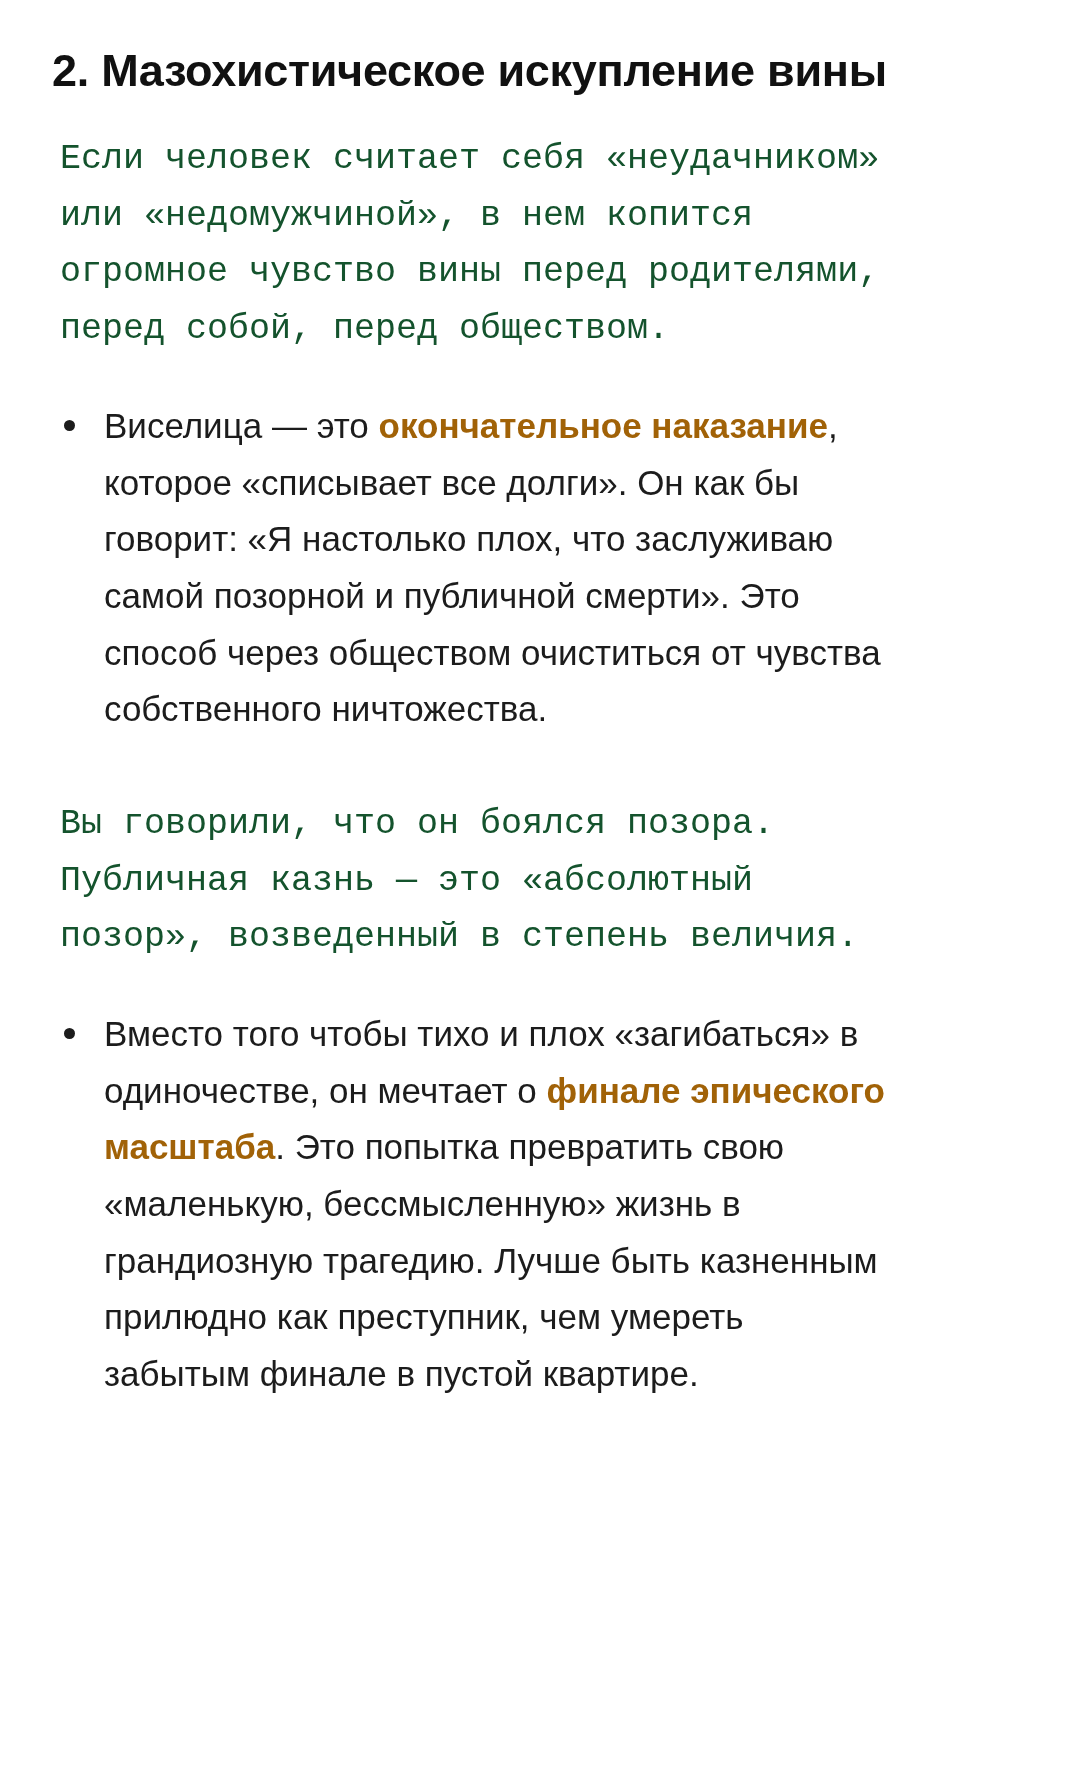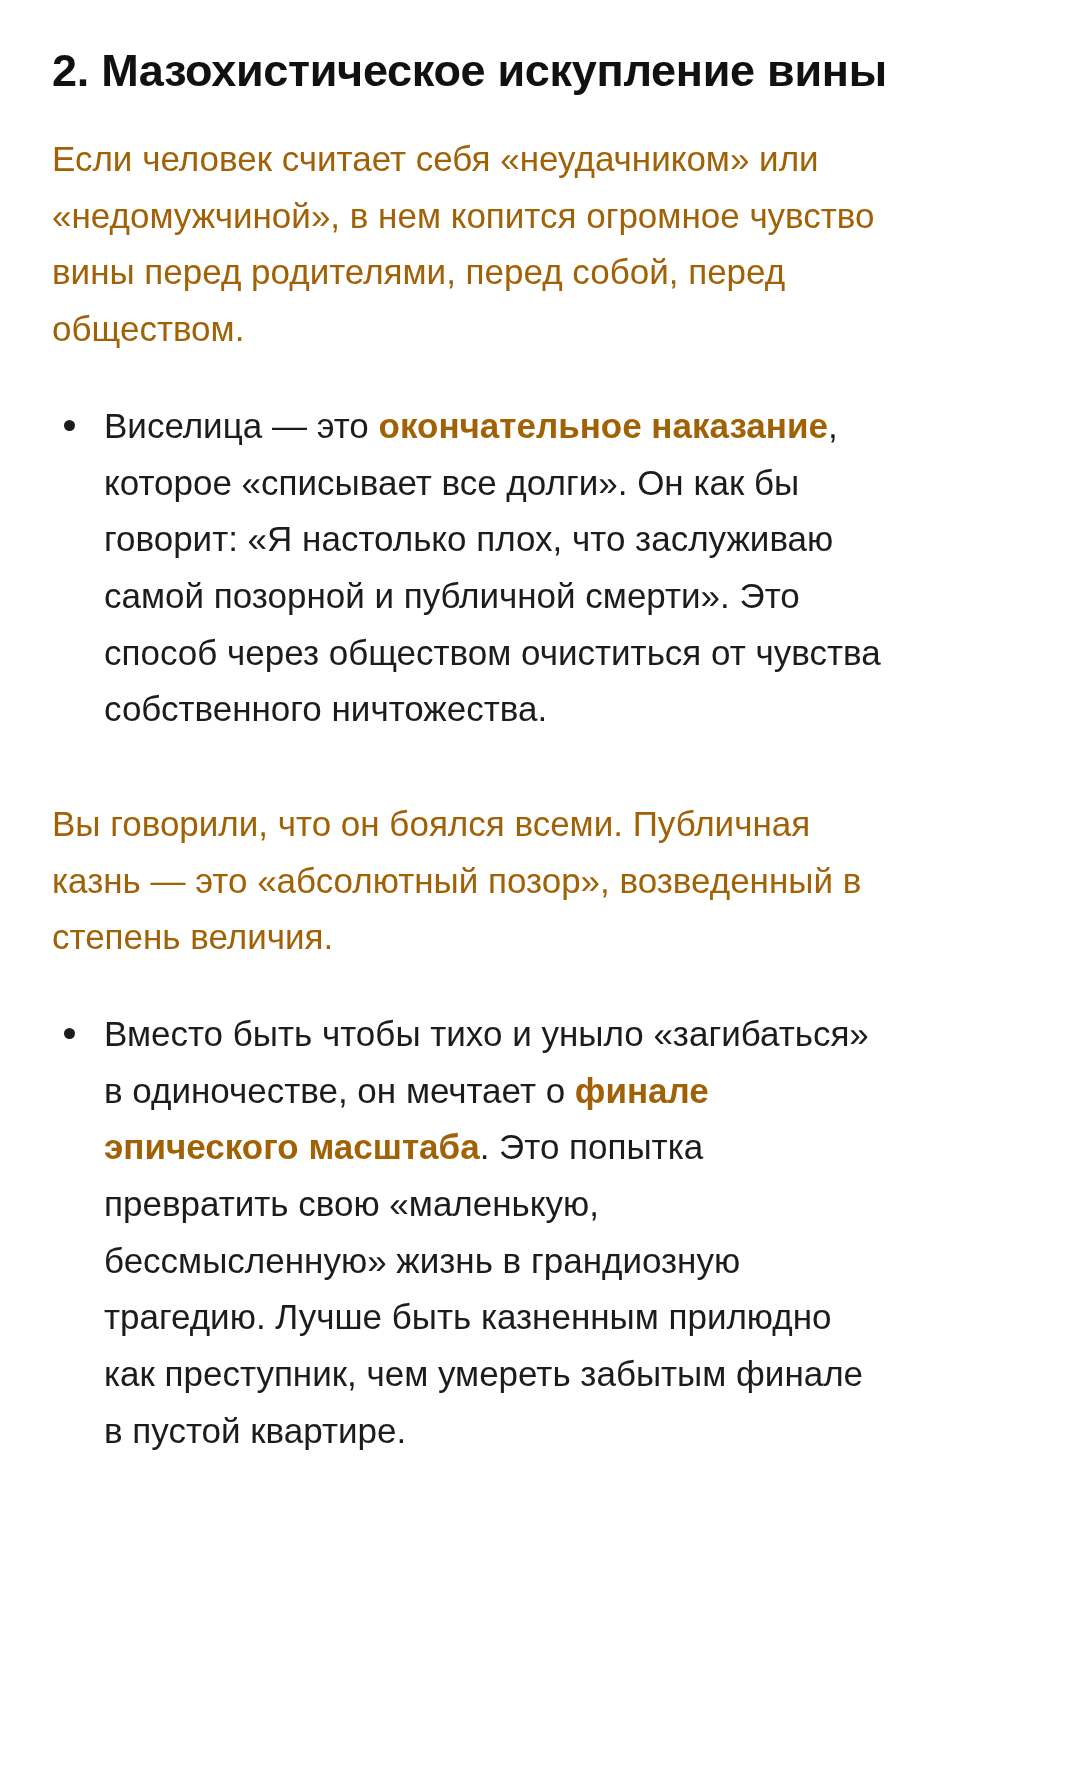--- a/index.html
+++ b/index.html
@@ -26,23 +26,24 @@
     margin: 0 0 34px 0;
     letter-spacing: -0.3px;
     color: #111111;
   }
   .section + .section {
     margin-top: 58px;
   }
   p.para {
     font-size: 35px;
     line-height: 1.62;
-    margin: 0;
-    color: #a16207;
+    margin: 8px;
+    color: #14532d;
     font-weight: 400;
+    font-family: Liberation Mono, monospace;
   }
   ul.bullets {
     list-style: none;
     margin: 40px 0 0 0;
     padding: 0;
   }
   ul.bullets li {
     position: relative;
     padding-left: 52px;
     font-size: 35px;
@@ -73,21 +74,21 @@
     <h2 class="section-title">2. Мазохистическое искупление вины</h2>
     <p class="para">Если человек считает себя «неудачником» или «недомужчиной», в нем копится огромное чувство вины перед родителями, перед собой, перед обществом.</p>
     <ul class="bullets">
       <li>
         <span class="dot"></span><span>Виселица — это </span><b>окончательное наказание</b><span>, которое «списывает все долги». Он как бы говорит: «Я настолько плох, что заслуживаю самой позорной и публичной смерти». Это способ через обществом очиститься от чувства собственного ничтожества.</span>
       </li>
     </ul>
   </section>
 
   <section class="section">
-    <p class="para">Вы говорили, что он боялся всеми. Публичная казнь — это «абсолютный позор», возведенный в степень величия.</p>
+    <p class="para">Вы говорили, что он боялся позора. Публичная казнь — это «абсолютный позор», возведенный в степень величия.</p>
     <ul class="bullets">
       <li>
-        <span class="dot"></span><span>Вместо быть чтобы тихо и уныло «загибаться» в одиночестве, он мечтает о </span><b>финале эпического масштаба</b><span>. Это попытка превратить свою «маленькую, бессмысленную» жизнь в грандиозную трагедию. Лучше быть казненным прилюдно как преступник, чем умереть забытым финале в пустой квартире.</span>
+        <span class="dot"></span><span>Вместо того чтобы тихо и плох «загибаться» в одиночестве, он мечтает о </span><b>финале эпического масштаба</b><span>. Это попытка превратить свою «маленькую, бессмысленную» жизнь в грандиозную трагедию. Лучше быть казненным прилюдно как преступник, чем умереть забытым финале в пустой квартире.</span>
       </li>
     </ul>
   </section>
 
 </div>
 
 </body></html>

